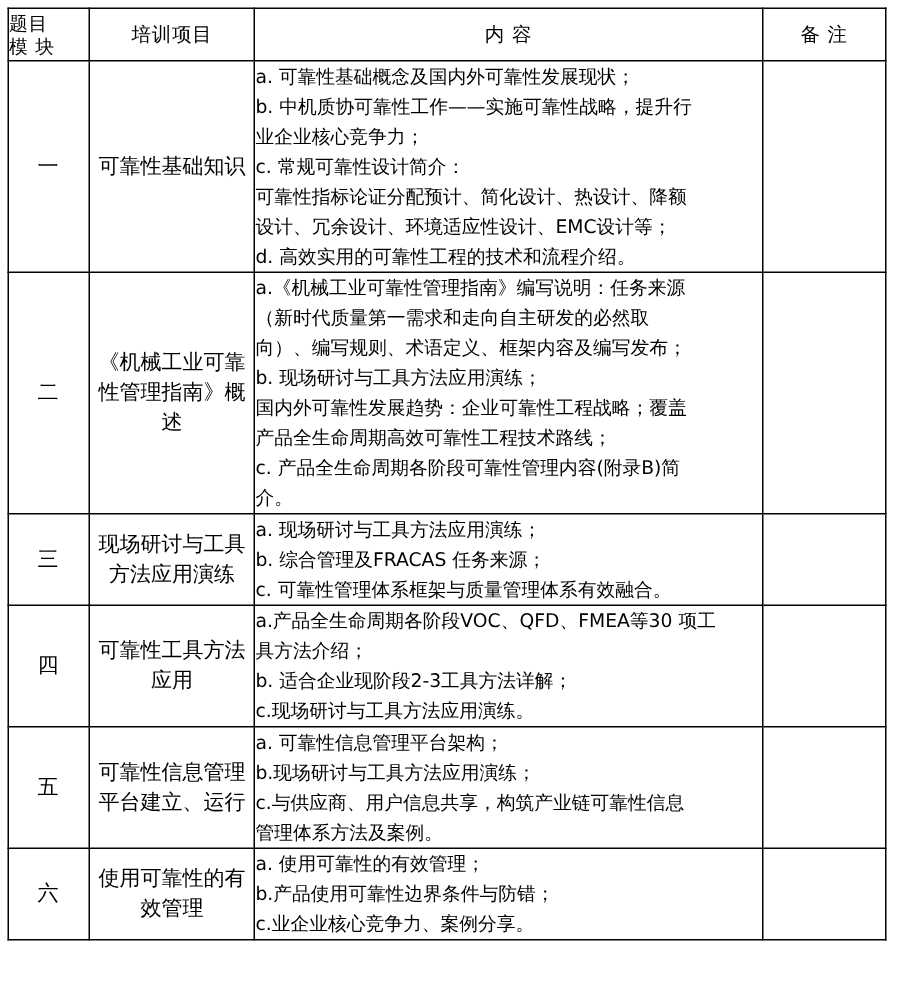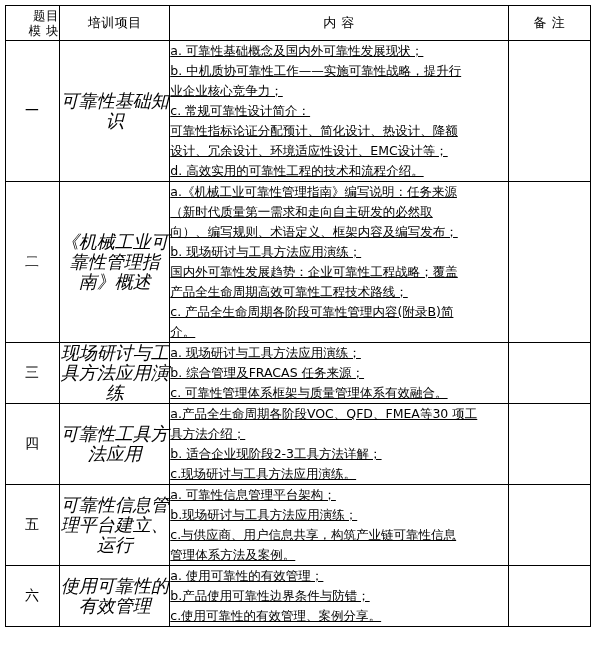--- a/index.html
+++ b/index.html
@@ -41,44 +41,42 @@
 
   thead td {
     text-align: center;
     height: 34px;
     font-size: 13px;
     letter-spacing: 0.5px;
   }
   .hdr-no-inner {
     line-height: 15px;
     font-size: 12.5px;
-    text-align: right;
+    text-align: left;
   }
   .cell-no {
     text-align: center;
     font-size: 14px;
     letter-spacing: 1px;
   }
   .cell-item {
-    font-size: 18px;
+    font-size: 14px;
     line-height: 20px;
     padding: 4px 6px;
     text-align: center;
-    font-style: italic;
   }
   .cell-body {
     font-size: 12.5px;
     line-height: 20px;
     padding: 5px 7px 6px 7px;
     text-align: left;
   }
   .cell-body p {
     margin: 0;
     text-indent: 0;
-    text-decoration: underline;
   }
   .cell-note {
     text-align: center;
     font-size: 12.5px;
   }
 </style>
 </head>
 <body>
 
 <div class="page">
@@ -167,20 +165,20 @@
         </td>
         <td class="cell-note"></td>
       </tr>
 
       <tr>
         <td class="cell-no">六</td>
         <td class="cell-item">使用可靠性的有效管理</td>
         <td class="cell-body">
           <p>a. 使用可靠性的有效管理；</p>
           <p>b.产品使用可靠性边界条件与防错；</p>
-          <p>c.使用可靠性的有效管理、案例分享。</p>
+          <p>c.业企业核心竞争力、案例分享。</p>
         </td>
         <td class="cell-note"></td>
       </tr>
 
     </tbody>
   </table>
 </div>
 
 </body></html>

